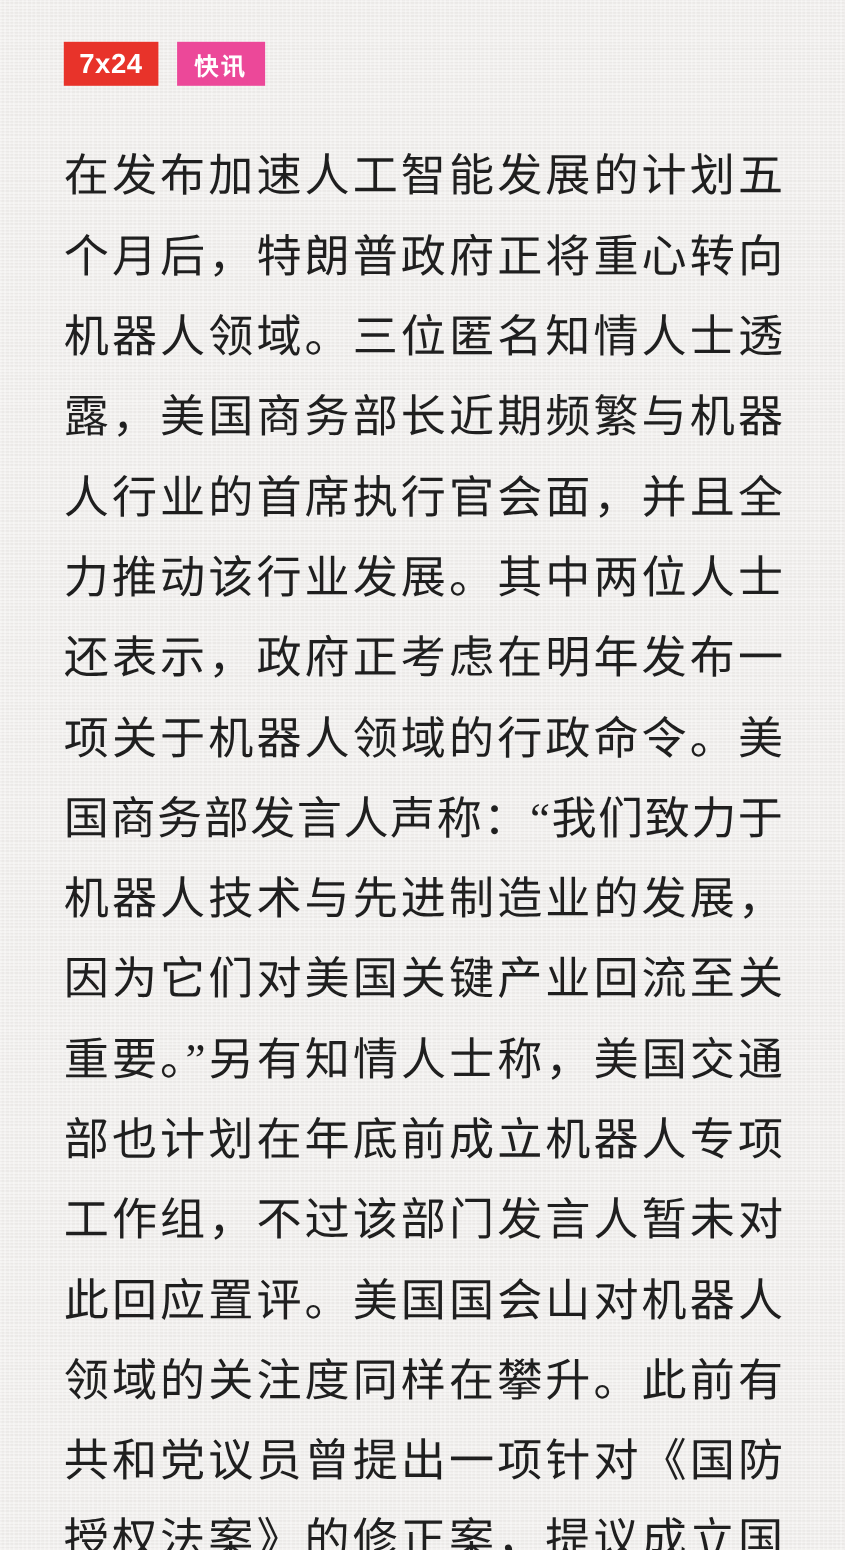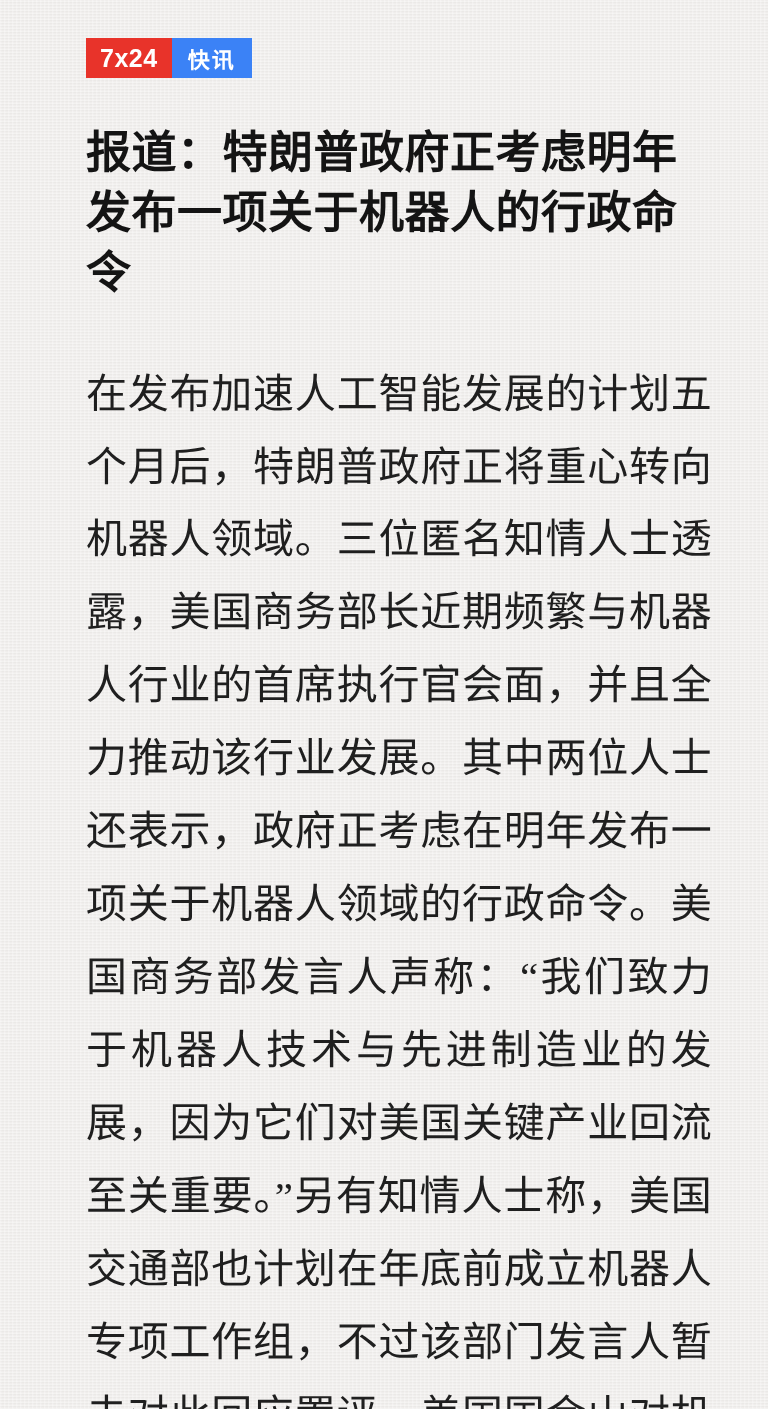--- a/index.html
+++ b/index.html
@@ -20,21 +20,21 @@
     position: absolute;
     inset: 0;
     pointer-events: none;
     background:
       repeating-linear-gradient(0deg, rgba(255,255,255,0.35) 0px, rgba(255,255,255,0.35) 1px, rgba(0,0,0,0.012) 2px, rgba(0,0,0,0.012) 3px),
       repeating-linear-gradient(90deg, rgba(255,255,255,0.25) 0px, rgba(255,255,255,0.25) 1px, rgba(0,0,0,0.01) 2px, rgba(0,0,0,0.01) 4px);
     opacity: 0.9;
   }
   .page {
     position: relative;
-    padding: 34px 56px 0 86px;
+    padding: 34px 56px 0 58px;
     box-sizing: border-box;
     height: 100%;
   }
   .badge-row {
     display: flex;
     align-items: stretch;
     height: 40px;
     margin-top: 4px;
     margin-bottom: 46px;
     width: 212px;
@@ -45,30 +45,31 @@
     font-family: "Liberation Sans", sans-serif;
     font-weight: bold;
     font-size: 25px;
     letter-spacing: 0.5px;
     display: flex;
     align-items: center;
     justify-content: center;
     padding: 0 14px;
   }
   .badge-right {
-    background: #3b82f6;
+    background: #ec4899;
     color: #ffffff;
     font-family: "Liberation Sans", sans-serif;
     font-weight: bold;
     font-size: 22px;
     letter-spacing: 2px;
     display: flex;
     align-items: center;
     justify-content: center;
     padding: 0 16px;
+    margin-left: 17px;
   }
   h1.headline {
     font-family: "Liberation Serif", serif;
     font-weight: bold;
     font-size: 45px;
     line-height: 1.33;
     letter-spacing: 0.5px;
     margin: 0 0 54px 0;
     color: #141414;
     max-width: 660px;
@@ -90,17 +91,16 @@
 
 <div class="paper-texture"></div>
 
 <div class="page">
 
   <div class="badge-row">
     <div class="badge-left">7x24</div>
     <div class="badge-right">快讯</div>
   </div>
 
-  <h1 class="headline">报道：特朗普政府正考虑明年发布一项关于机器人的行政命令</h1>
 
   <p class="body-text">在发布加速人工智能发展的计划五个月后，特朗普政府正将重心转向机器人领域。三位匿名知情人士透露，美国商务部长近期频繁与机器人行业的首席执行官会面，并且全力推动该行业发展。其中两位人士还表示，政府正考虑在明年发布一项关于机器人领域的行政命令。美国商务部发言人声称：“我们致力于机器人技术与先进制造业的发展，因为它们对美国关键产业回流至关重要。”另有知情人士称，美国交通部也计划在年底前成立机器人专项工作组，不过该部门发言人暂未对此回应置评。美国国会山对机器人领域的关注度同样在攀升。此前有共和党议员曾提出一项针对《国防授权法案》的修正案，提议成立国家机器人委员会，但该修正案最终未被纳入法案，目前相关立法行动仍在推进中。</p>
 
 </div>
 
 </body></html>

